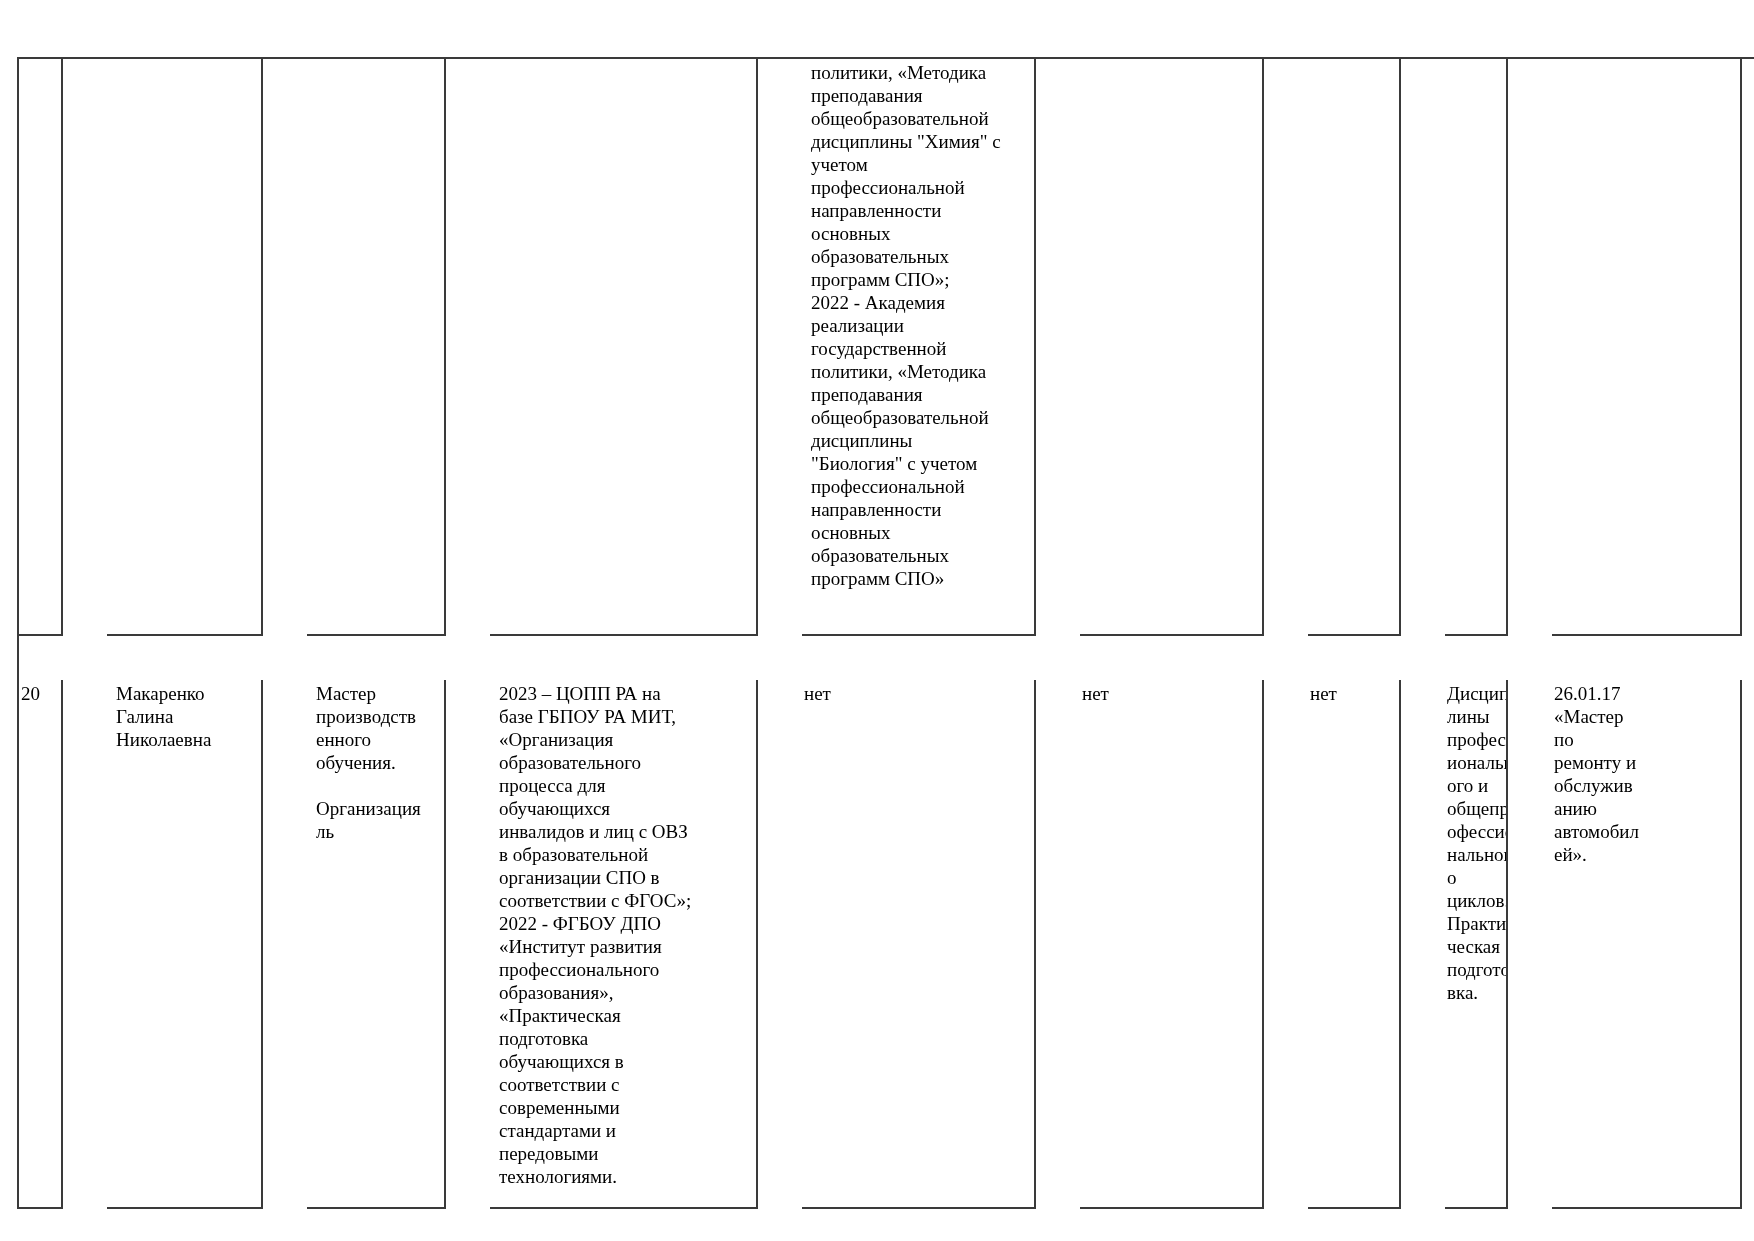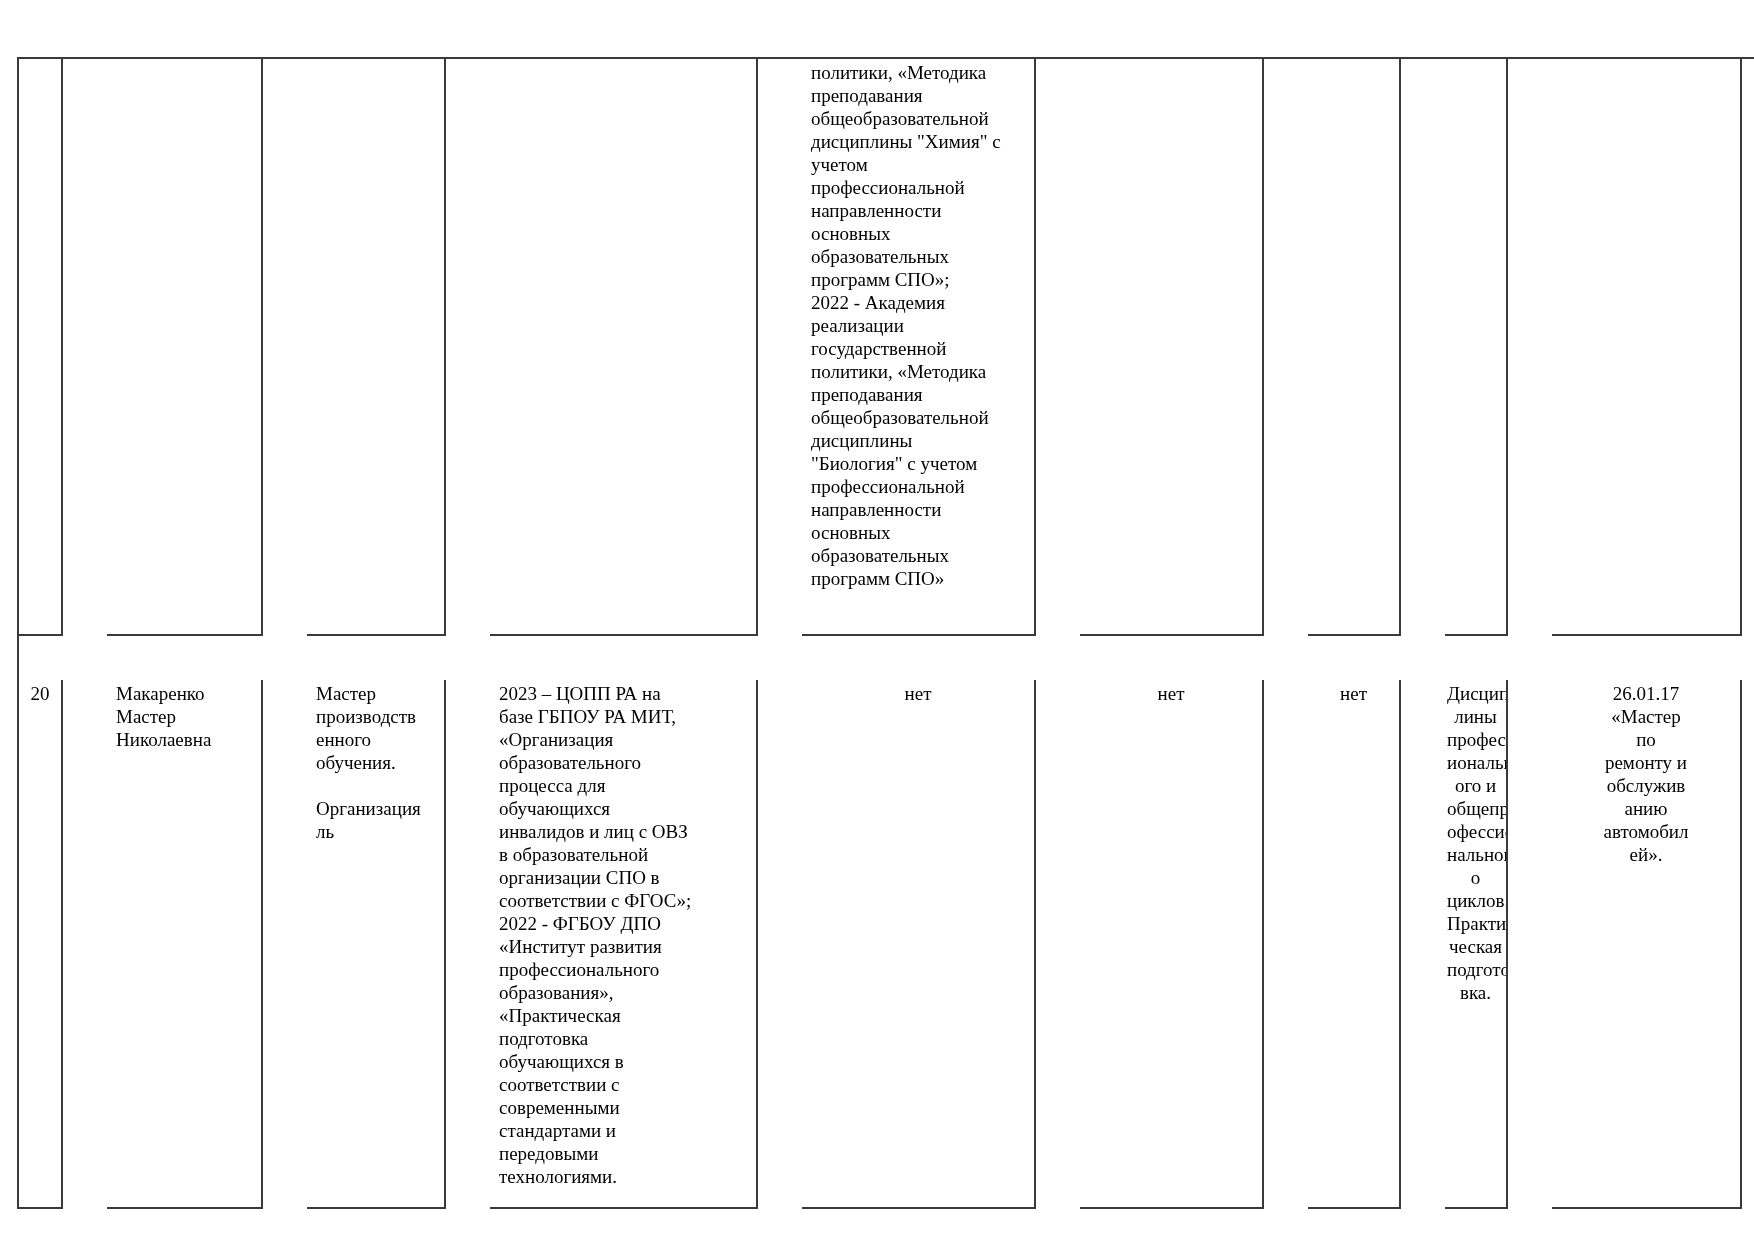--- a/index.html
+++ b/index.html
@@ -33,21 +33,20 @@
     border-bottom: 2px solid #3a3a3a;
     padding: 2px 6px 2px 9px;
     font-size: 19px;
     line-height: 23px;
     white-space: pre-line;
     overflow: hidden;
     text-align: left;
     vertical-align: top;
   }
   .cell.c {
-    text-align: center;
     padding-left: 2px;
     padding-right: 2px;
   }
 </style>
 </head>
 <body>
 
 <div class="page">
   <div class="tbl">
 
@@ -81,21 +80,21 @@
     <div class="cell"></div>
     <div class="cell"></div>
     <div class="cell"></div>
     <div class="cell"></div>
     <div class="cell"></div>
     <div class="cell"></div>
     <div class="cell"></div>
 
     <div class="cell c">20</div>
     <div class="cell">Макаренко
-Мастер
+Галина
 Николаевна</div>
     <div class="cell">Мастер
 производств
 енного
 обучения.
 
 Организация
 ль</div>
     <div class="cell">2023 – ЦОПП РА на
 базе ГБПОУ РА МИТ,

